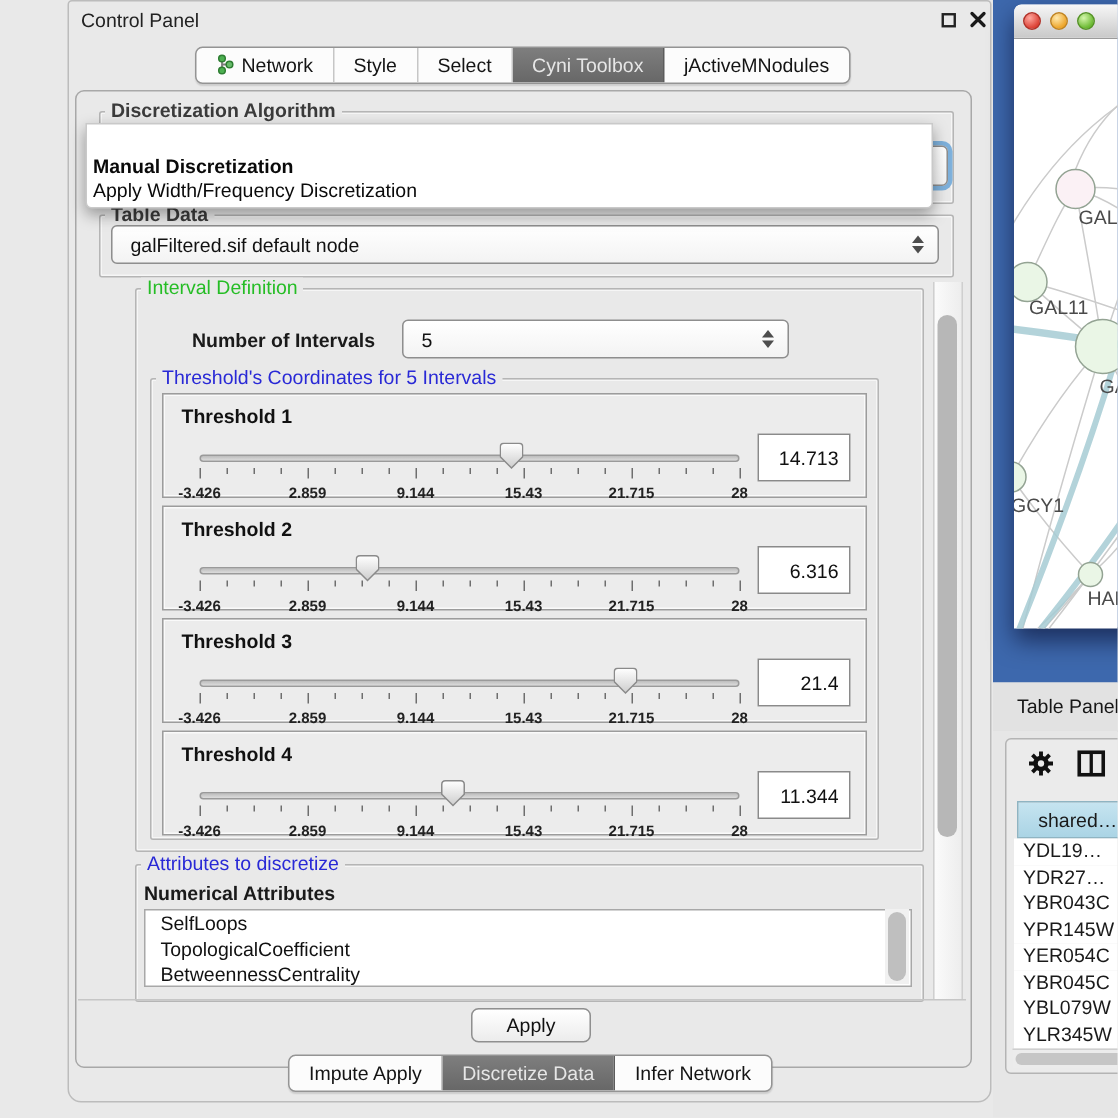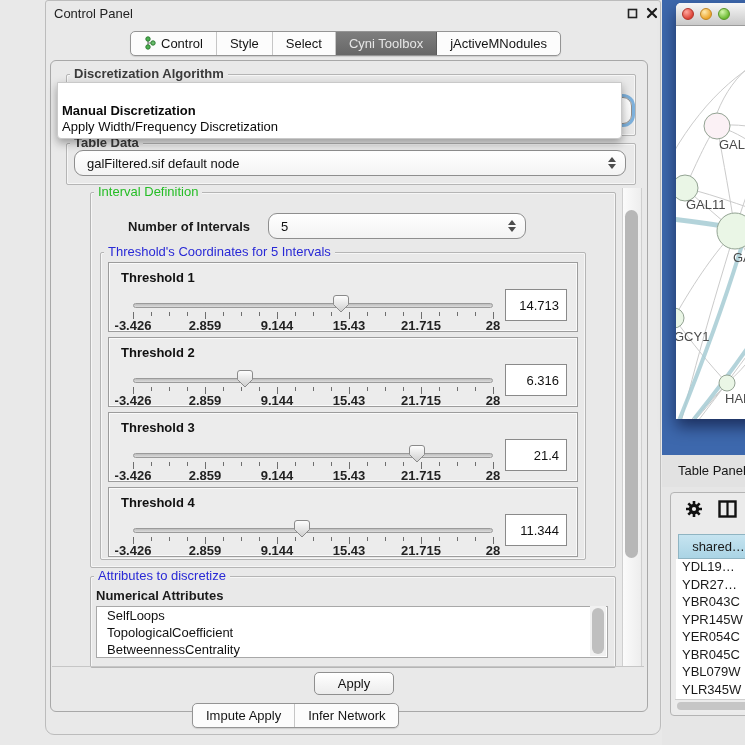--- a/index.html
+++ b/index.html
@@ -15,38 +15,38 @@
   .seg .tab.sel{background:linear-gradient(#7e7e7e,#676767);color:#e6e6e6;border-right-color:#5c5c5c;}
   
   .mainpanel{position:absolute;left:6px;top:60px;width:596px;height:650px;border:1px solid #a8a8a8;border-radius:6px;background:#e9e9e9;}
   
   .group{position:absolute;border:1px solid #b5b5b5;border-radius:2px;box-shadow:inset 0 0 0 1px #f6f6f6;}
   .gtitle{position:absolute;background:#e9e9e9;padding:0 4px;line-height:14px;font-size:13px;}
   .t-green{color:#25bd25;}
   .t-blue{color:#2929d6;}
   .t-dark{color:#3b3b3b;font-weight:600;}
   
-  .combo{position:absolute;background:linear-gradient(#ffffff,#f3f3f3);border:1px solid #8e8e8e;border-radius:9px;box-sizing:border-box;display:flex;align-items:center;padding:0 12px;color:#111;text-align:right;}
+  .combo{position:absolute;background:linear-gradient(#ffffff,#f3f3f3);border:1px solid #8e8e8e;border-radius:4px;box-sizing:border-box;display:flex;align-items:center;padding:0 12px;color:#111;text-align:right;}
   .stepper{position:absolute;right:9px;top:50%;transform:translateY(-50%);display:flex;flex-direction:column;gap:2px;}
   .tri-up{width:0;height:0;border-left:4px solid transparent;border-right:4px solid transparent;border-bottom:5px solid #4d4d4d;}
   .tri-dn{width:0;height:0;border-left:4px solid transparent;border-right:4px solid transparent;border-top:5px solid #4d4d4d;}
   
   .popup{position:absolute;left:13px;top:82px;width:563px;height:55px;background:#fff;border:1px solid #c9c9c9;border-radius:0 0 4px 4px;box-shadow:0 4px 10px rgba(0,0,0,.35);z-index:30;}
   .pop-ph{position:absolute;left:0;right:0;top:4px;text-align:center;color:#b9b9b9;}
   .pop-opt{position:absolute;left:4px;font-size:13px;color:#0a0a0a;}
   
   .vsb-track{position:absolute;background:linear-gradient(to right,#fbfbfb,#ededed);border-left:1px solid #cfcfcf;border-right:1px solid #cfcfcf;}
   .sb-thumb{position:absolute;background:#b7b7b7;border-radius:7px;}
   
   .thr{position:absolute;left:0;width:470px;height:70px;background:#ececec;border:1px solid #9c9c9c;box-shadow:inset 0 0 0 1px #fafafa;box-sizing:border-box;}
   .thr-label{position:absolute;left:12px;top:7px;font-weight:700;color:#111;}
   .track{position:absolute;left:24px;top:40px;width:360px;height:5px;background:linear-gradient(#bdbdbd,#dcdcdc);border:1px solid #9a9a9a;border-radius:3px;box-sizing:border-box;}
   .thumb{position:absolute;top:32px;width:16px;height:18px;}
   .tick{position:absolute;width:1px;background:#6e6e6e;}
-  .tlab{position:absolute;transform:translateX(-50%);font-size:13px;font-weight:700;color:#222;top:55px;}
+  .tlab{position:absolute;transform:translateX(-50%);font-size:10px;font-weight:700;color:#222;top:61px;}
   .valbox{position:absolute;left:396px;top:26px;width:62px;height:32px;background:#fff;border:1px solid #8a8a8a;box-sizing:border-box;font:13px "Liberation Sans",sans-serif;text-align:right;padding:0 7px;color:#111;}
   
   .listbox{position:absolute;left:52px;top:606px;width:510px;height:50px;background:#fff;border:1px solid #a8a8a8;overflow:hidden;}
   .listitem{height:17px;line-height:17px;padding-left:10px;color:#111;}
   .btn{position:absolute;background:linear-gradient(#ffffff,#ececec);border:1px solid #8f8f8f;border-radius:5px;text-align:center;color:#111;}
   
   .desktop{position:absolute;left:618px;top:0;width:127px;height:455px;background:#3d68ad;}
   .netwin{position:absolute;left:632px;top:3px;width:92px;height:416px;background:#fff;border-radius:5px 0 0 0;box-shadow:0 8px 16px rgba(0,0,30,.55);}
   .nettitle{position:absolute;left:0;top:0;width:100%;height:22px;background:linear-gradient(#f7f7f7,#c9c9c9);border-bottom:1px solid #9b9b9b;border-radius:5px 0 0 0;}
   .tl{position:absolute;top:5px;width:12px;height:12px;border-radius:50%;}
@@ -85,21 +85,21 @@
   </svg>
 
   <div class="seg" id="top-tabs" style="left:86px;top:31px">
       <div class="tab">
         <svg width="12" height="15" viewBox="0 0 12 15">
           <path d="M4 3 L4 11 M4 7 L9 7" stroke="#7a7a7a" stroke-width="1.2" fill="none"></path>
           <circle cx="4" cy="3" r="2.2" fill="#4caf50" stroke="#2e7d32"></circle>
           <circle cx="4" cy="11" r="2.2" fill="#4caf50" stroke="#2e7d32"></circle>
           <circle cx="9" cy="7" r="2.2" fill="#66bb6a" stroke="#2e7d32"></circle>
         </svg>
-        <span>Control</span>
+        <span>Network</span>
       </div>
       <div class="tab">
         <span>Style</span>
       </div>
       <div class="tab">
         <span>Select</span>
       </div>
       <div class="tab sel">
         <span>Cyni Toolbox</span>
       </div>
@@ -306,20 +306,23 @@
   <div class="vsb-track" style="left:546px;top:606px;width:16px;height:50px;border:none;background:#f1f1f1">
     <div class="sb-thumb" style="left:2px;top:2px;width:12px;height:46px;background:#bfbfbf"></div>
   </div>
 
   <div class="abs" style="left:8px;top:666px;width:592px;height:0;border-top:1px solid #c6c6c6"></div>
   <button class="btn" style="left:270px;top:672px;width:80px;height:23px;font:13px 'Liberation Sans',sans-serif">Apply</button>
 
   <div class="seg" id="bottom-tabs" style="left:148px;top:703px">
       <div class="tab">
         <span>Impute Apply</span>
+      </div>
+      <div class="tab sel">
+        <span>Discretize Data</span>
       </div>
       <div class="tab">
         <span>Infer Network</span>
       </div>
     </div>
 
   <div class="desktop"></div>
   <div class="netwin">
     <div class="nettitle">
       <span class="tl" style="left:6px;background:radial-gradient(circle at 35% 30%,#ffa79e,#dc4337 70%);border:1px solid #b13229;box-sizing:border-box"></span>

